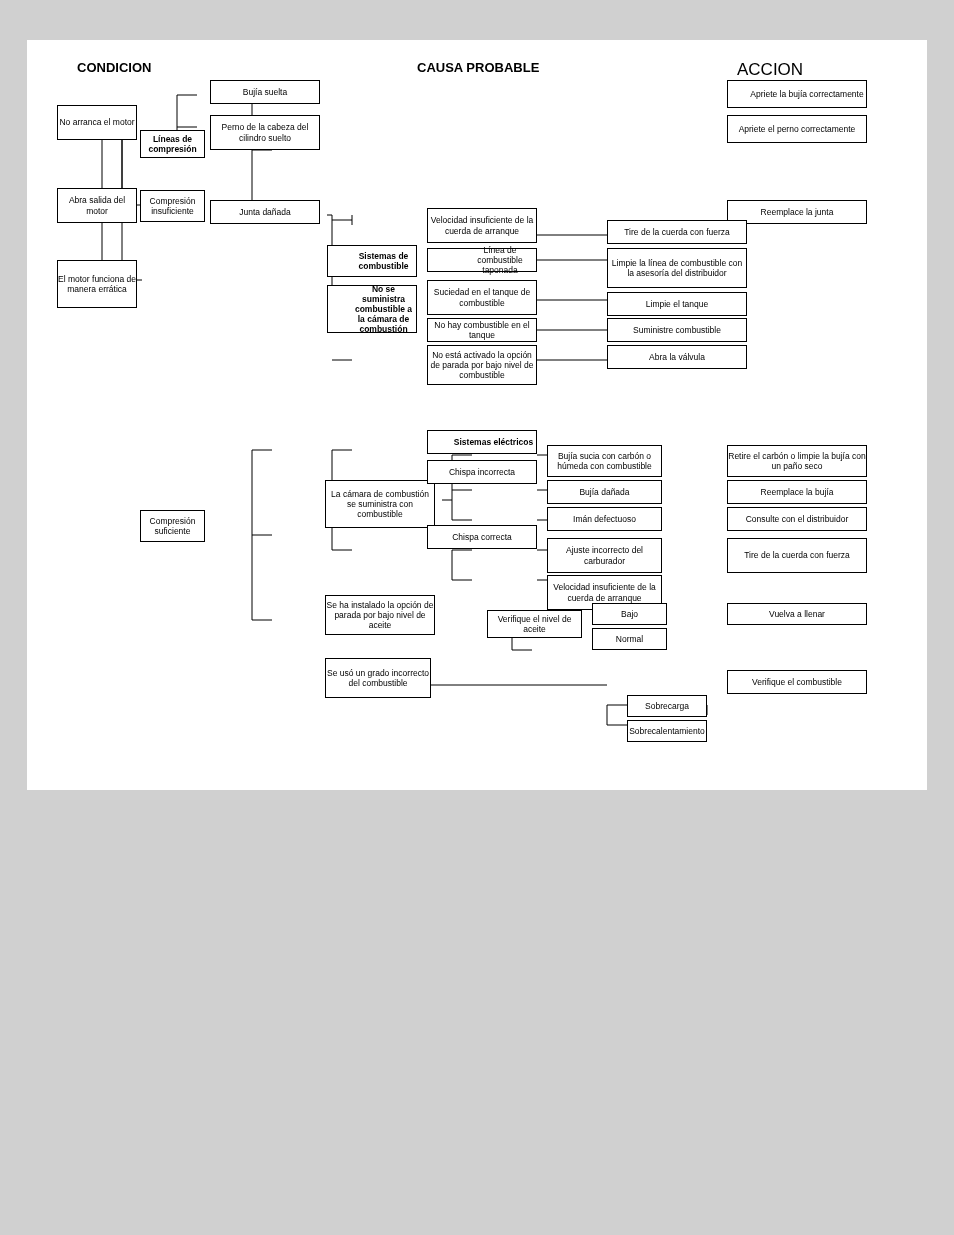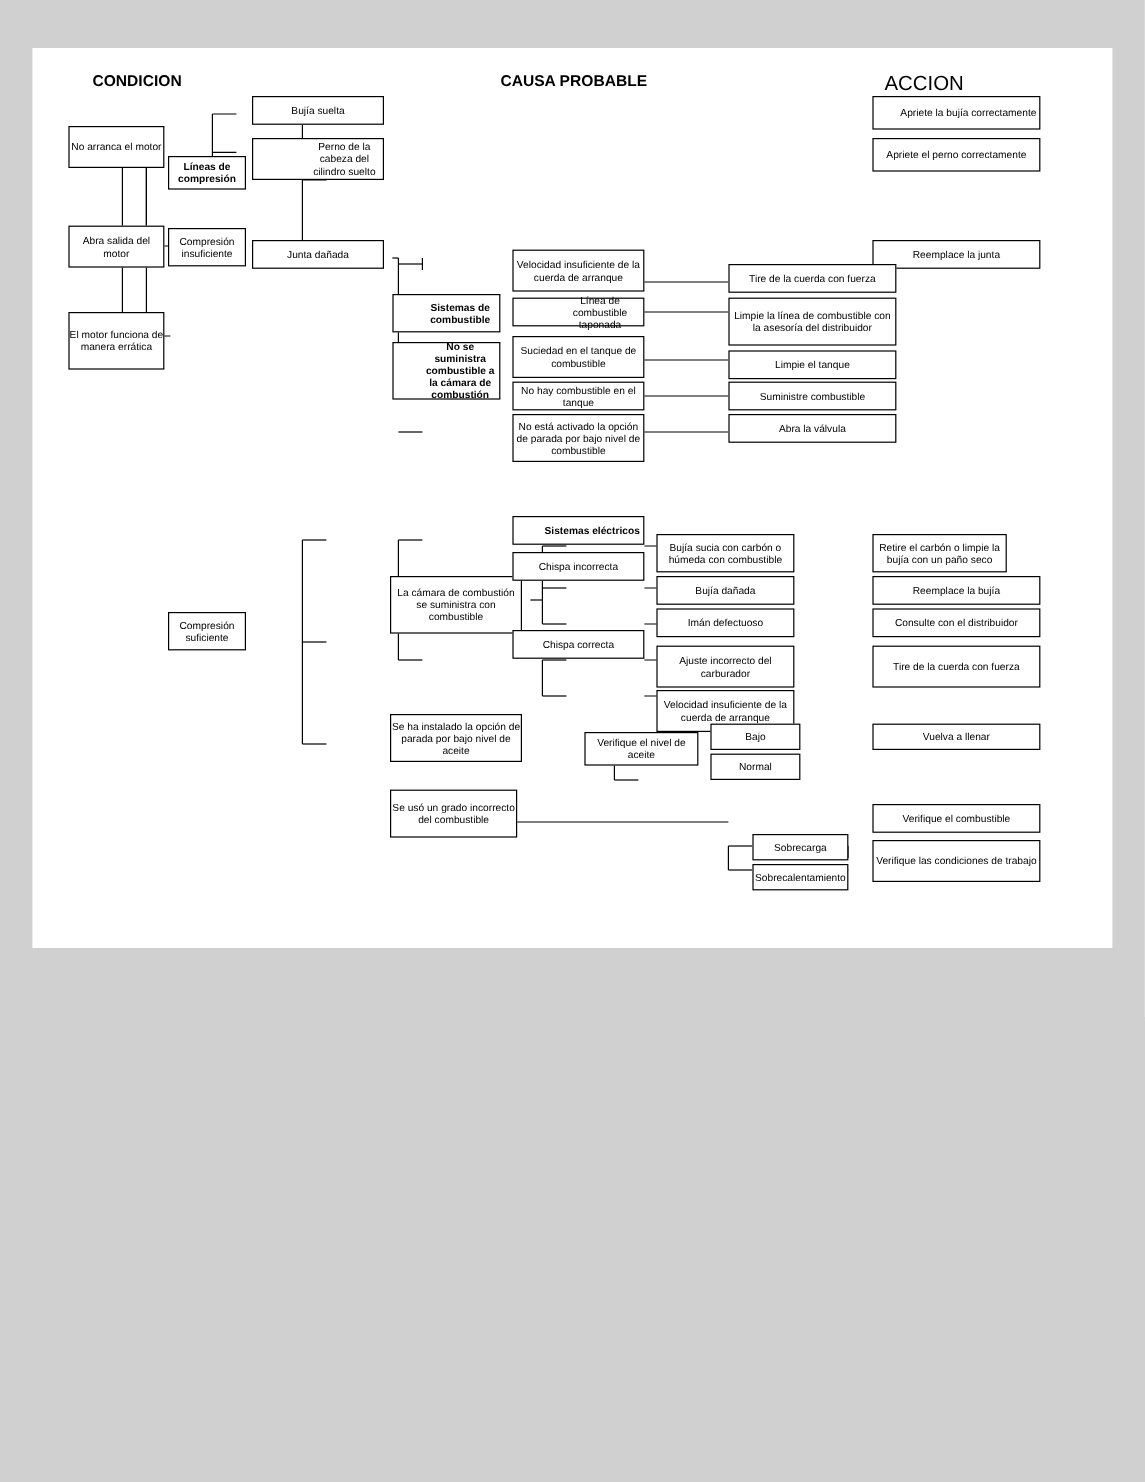--- a/index.html
+++ b/index.html
@@ -179,21 +179,21 @@
 
     <div class="box" style="left:10px;top:45px;width:80px;height:35px;">No arranca el motor</div>
     <div class="box" style="left:10px;top:128px;width:80px;height:35px;">Abra salida del motor</div>
     <div class="box" style="left:10px;top:200px;width:80px;height:48px;">El motor funciona de manera errática</div>
 
     <div class="box" style="left:93px;top:70px;width:65px;height:28px;font-weight:bold;">Líneas de compresión</div>
     <div class="box" style="left:93px;top:130px;width:65px;height:32px;">Compresión insuficiente</div>
     <div class="box" style="left:93px;top:450px;width:65px;height:32px;">Compresión suficiente</div>
 
     <div class="box" style="left:163px;top:20px;width:110px;height:24px;">Bujía suelta</div>
-    <div class="box" style="left:163px;top:55px;width:110px;height:35px;padding-left:44px;">Perno de la cabeza del cilindro suelto</div>
+    <div class="box" style="left:163px;top:55px;width:110px;height:35px;">Perno de la cabeza del cilindro suelto</div>
     <div class="box" style="left:163px;top:140px;width:110px;height:24px;">Junta dañada</div>
 
     <div class="box" style="left:680px;top:20px;width:140px;height:28px;padding-left:20px;">Apriete la bujía correctamente</div>
     <div class="box" style="left:680px;top:55px;width:140px;height:28px;">Apriete el perno correctamente</div>
     <div class="box" style="left:680px;top:140px;width:140px;height:24px;">Reemplace la junta</div>
 
     <div class="box bold" style="left:280px;top:185px;width:90px;height:32px;">Sistemas de combustible</div>
     <div class="box bold" style="left:280px;top:225px;width:90px;height:48px;">No se suministra combustible a la cámara de combustión</div>
 
     <div class="box" style="left:380px;top:148px;width:110px;height:35px;">Velocidad insuficiente de la cuerda de arranque</div>
@@ -215,33 +215,32 @@
     <div class="box" style="left:380px;top:400px;width:110px;height:24px;">Chispa incorrecta</div>
     <div class="box" style="left:380px;top:465px;width:110px;height:24px;">Chispa correcta</div>
 
     <div class="box" style="left:500px;top:385px;width:115px;height:32px;">Bujía sucia con carbón o húmeda con combustible</div>
     <div class="box" style="left:500px;top:420px;width:115px;height:24px;">Bujía dañada</div>
     <div class="box" style="left:500px;top:447px;width:115px;height:24px;">Imán defectuoso</div>
 
     <div class="box" style="left:500px;top:478px;width:115px;height:35px;">Ajuste incorrecto del carburador</div>
     <div class="box" style="left:500px;top:515px;width:115px;height:35px;">Velocidad insuficiente de la cuerda de arranque</div>
 
-    <div class="box" style="left:680px;top:385px;width:112px;height:32px;">Retire el carbón o limpie la bujía con un paño seco</div>
+    <div class="box" style="left:680px;top:385px;width:140px;height:32px;">Retire el carbón o limpie la bujía con un paño seco</div>
     <div class="box" style="left:680px;top:420px;width:140px;height:24px;">Reemplace la bujía</div>
     <div class="box" style="left:680px;top:447px;width:140px;height:24px;">Consulte con el distribuidor</div>
 
     <div class="box" style="left:680px;top:478px;width:140px;height:35px;">Tire de la cuerda con fuerza</div>
 
     <div class="box" style="left:278px;top:535px;width:110px;height:40px;">Se ha instalado la opción de parada por bajo nivel de aceite</div>
     <div class="box" style="left:440px;top:550px;width:95px;height:28px;">Verifique el nivel de aceite</div>
     <div class="box" style="left:545px;top:543px;width:75px;height:22px;">Bajo</div>
     <div class="box" style="left:545px;top:568px;width:75px;height:22px;">Normal</div>
     <div class="box" style="left:680px;top:543px;width:140px;height:22px;">Vuelva a llenar</div>
 
     <div class="box" style="left:278px;top:598px;width:106px;height:40px;">Se usó un grado incorrecto del combustible</div>
     <div class="box" style="left:680px;top:610px;width:140px;height:24px;">Verifique el combustible</div>
 
     <div class="box" style="left:580px;top:635px;width:80px;height:22px;text-align:center;">Sobrecarga</div>
     <div class="box" style="left:580px;top:660px;width:80px;height:22px;">Sobrecalentamiento</div>
-    <div class="box" style="left:680px;top:640px;width:140px;height:35px;">Verifique las condiciones de trabajo</div>
 
   </div>
 </div>
 
 </body></html>

